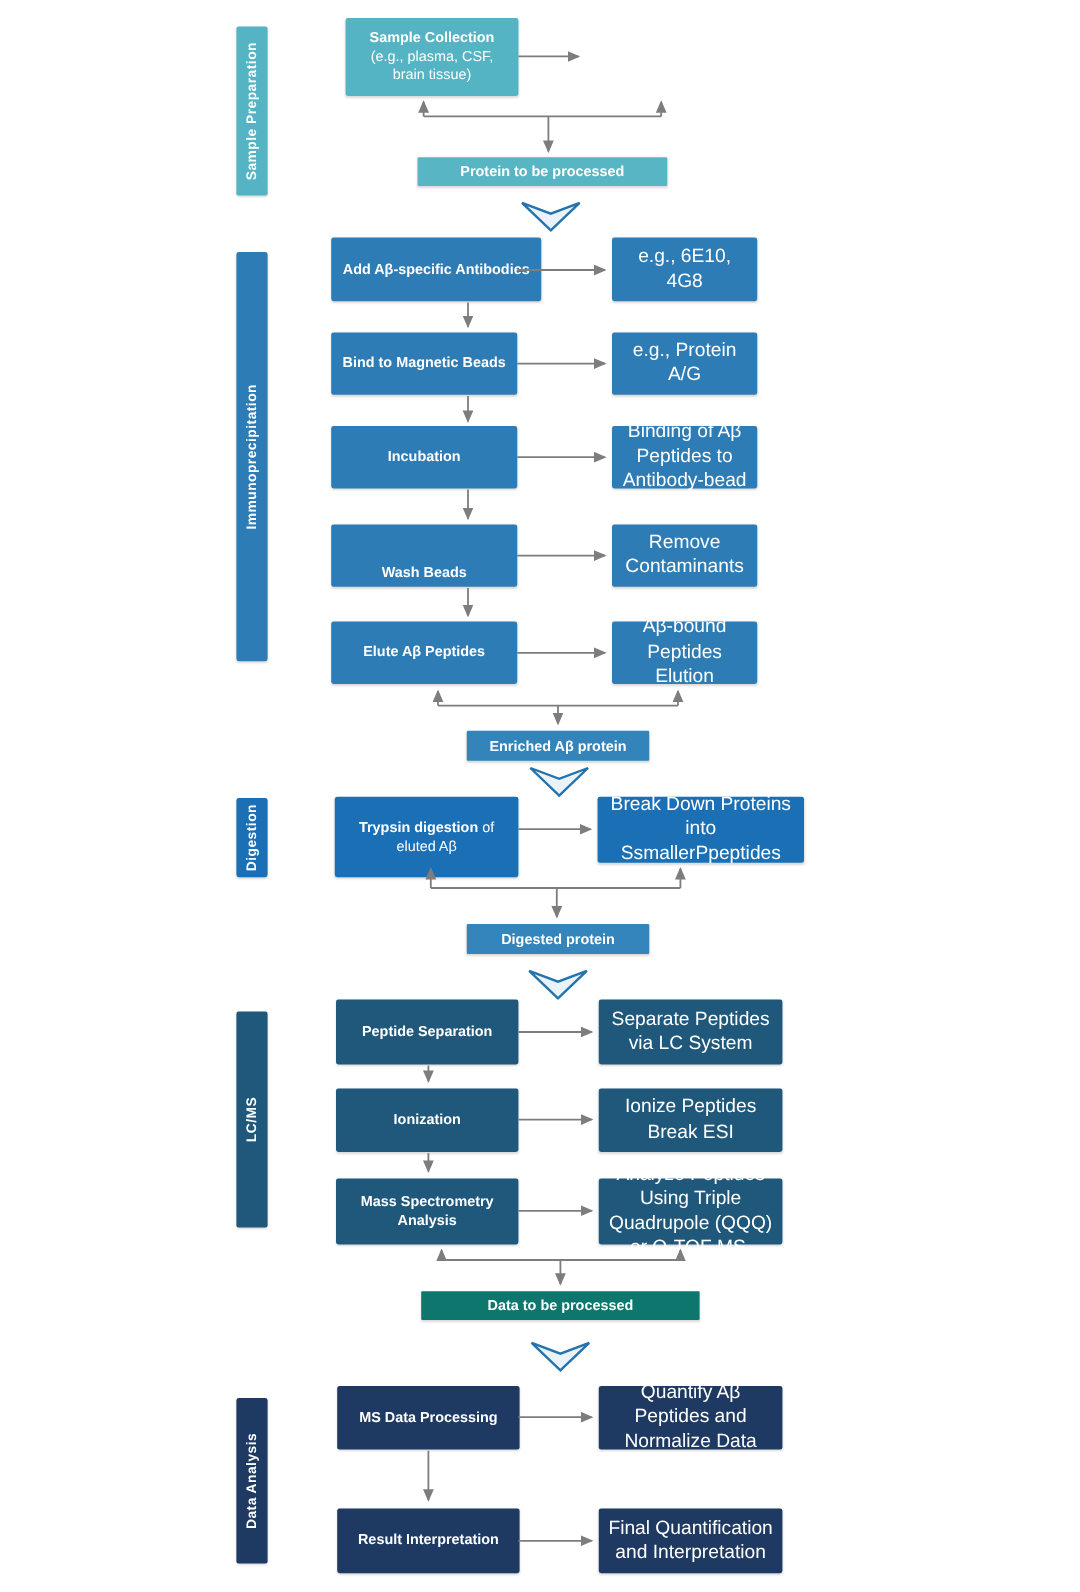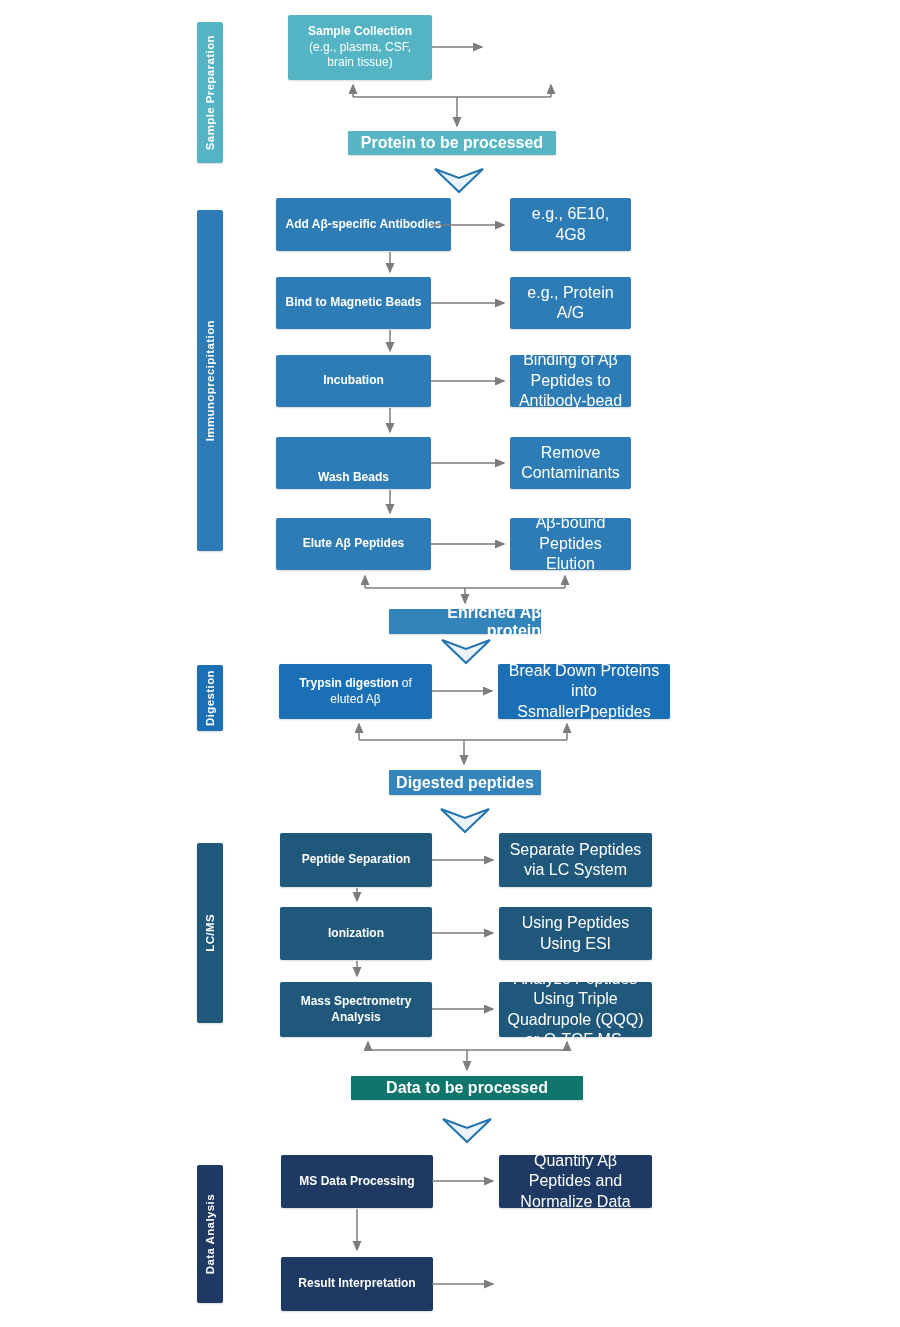--- a/index.html
+++ b/index.html
@@ -19,21 +19,21 @@
   .box .mixline { display:block; }
   .box .mixline .t-bold, .box .mixline .t-reg { display:inline; }
   .teal  { background:#55b4c3; }
   .blue  { background:#2e7cb5; }
   .dblue { background:#1b70b5; }
   .lcms  { background:#20587c; }
   .navy  { background:#1e3a63; }
   .band {
     position:absolute; box-sizing:border-box;
     display:flex; align-items:center; justify-content:center;
-    color:#ffffff; font-weight:bold; font-size:16px; text-align:right;
+    color:#ffffff; font-weight:bold; font-size:12px; text-align:left;
     border-radius:1px; box-shadow:0 1px 2px rgba(0,0,0,0.15);
   }
   .band-teal  { background:#58b6c4; }
   .band-blue  { background:#3384ba; }
   .band-dblue { background:#3485bb; }
   .band-lcms  { background:#0f766e; }
   .vbar {
     position:absolute; box-sizing:border-box; color:#ffffff;
     display:flex; align-items:center; justify-content:center;
     border-radius:2px; box-shadow:0 1px 2px rgba(0,0,0,0.15);
@@ -106,44 +106,44 @@
     <span class="t-bold">Elute Aβ Peptides</span>
   </div>
   <div class="box blue small" style="left:510px; top:518px; width:121px; height:52px;">
     <span class="t-reg">Aβ-bound Peptides Elution</span>
   </div>
 
   <div class="band band-blue" style="left:389px; top:609px; width:152px; height:25px;">
     <span>Enriched Aβ protein</span>
   </div>
 
-  <div class="box dblue" style="left:279px; top:664px; width:153px; height:55px;text-align:center;">
+  <div class="box dblue" style="left:279px; top:664px; width:153px; height:67px;text-align:center;">
     <span class="mixline">
       <span class="t-bold">Trypsin digestion</span><span class="t-reg"> of eluted Aβ</span>
     </span>
   </div>
   <div class="box dblue small" style="left:498px; top:664px; width:172px; height:55px;">
     <span class="t-reg">Break Down Proteins into SsmallerPpeptides</span>
   </div>
   <div class="band band-dblue" style="left:389px; top:770px; width:152px; height:25px;">
-    <span>Digested peptides</span>
+    <span>Digested protein</span>
   </div>
 
   <div class="box lcms" style="left:280px; top:833px; width:152px; height:54px;">
     <span class="t-bold">Peptide Separation</span>
   </div>
   <div class="box lcms small" style="left:499px; top:833px; width:153px; height:54px;">
     <span class="t-reg">Separate Peptides via LC System</span>
   </div>
 
   <div class="box lcms" style="left:280px; top:907px; width:152px; height:53px;">
     <span class="t-bold">Ionization</span>
   </div>
   <div class="box lcms small" style="left:499px; top:907px; width:153px; height:53px;">
-    <span class="t-reg">Using Peptides Using ESI</span>
+    <span class="t-reg">Ionize Peptides Break ESI</span>
   </div>
 
   <div class="box lcms" style="left:280px; top:982px; width:152px; height:55px;">
     <span class="t-bold">Mass Spectrometry Analysis</span>
   </div>
   <div class="box lcms small" style="left:499px; top:982px; width:153px; height:55px;">
     <span class="t-reg">Analyze Peptides Using Triple Quadrupole (QQQ) or Q-TOF MS.</span>
   </div>
 
   <div class="band band-lcms" style="left:351px; top:1076px; width:232px; height:24px;">
@@ -152,20 +152,23 @@
 
   <div class="box navy" style="left:281px; top:1155px; width:152px; height:53px;">
     <span class="t-bold">MS Data Processing</span>
   </div>
   <div class="box navy small" style="left:499px; top:1155px; width:153px; height:53px;">
     <span class="t-reg">Quantify Aβ Peptides and Normalize Data</span>
   </div>
 
   <div class="box navy" style="left:281px; top:1257px; width:152px; height:54px;">
     <span class="t-bold">Result Interpretation</span>
+  </div>
+  <div class="box navy small" style="left:499px; top:1257px; width:153px; height:54px;">
+    <span class="t-reg">Final Quantification and Interpretation</span>
   </div>
 
   <svg class="connectors" width="900" height="1327" viewBox="0 0 900 1327">
     <defs>
       <marker id="ah" markerWidth="8" markerHeight="8" refX="6" refY="3" orient="auto">
         <path d="M0,0 L7,3 L0,6 Z" fill="#7d7d7d"></path>
       </marker>
     </defs>
     <g stroke="#7d7d7d" stroke-width="1.5" fill="none">
 

